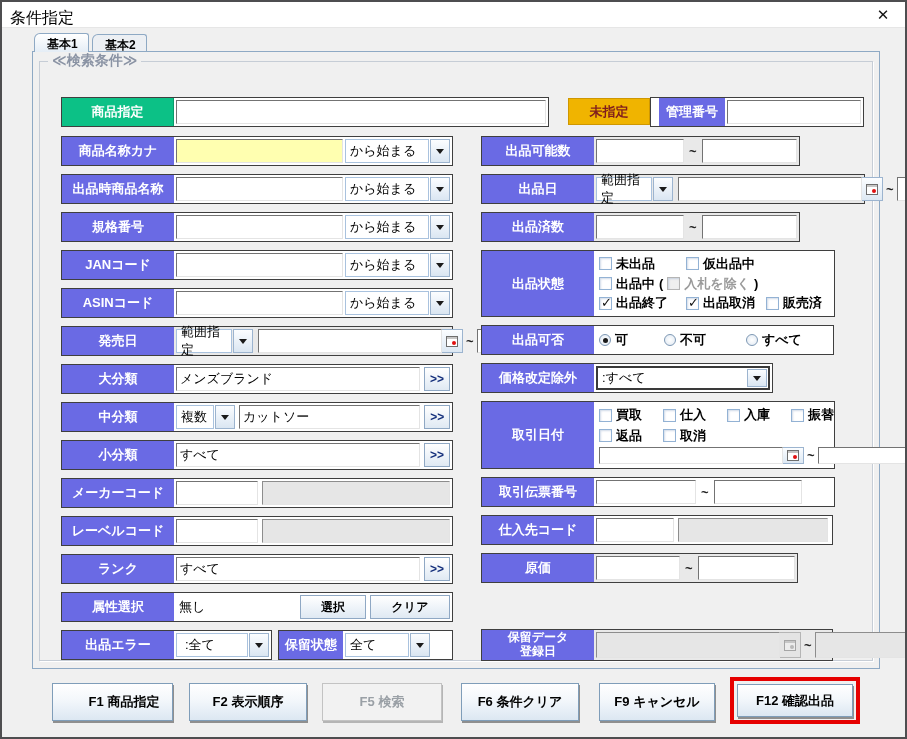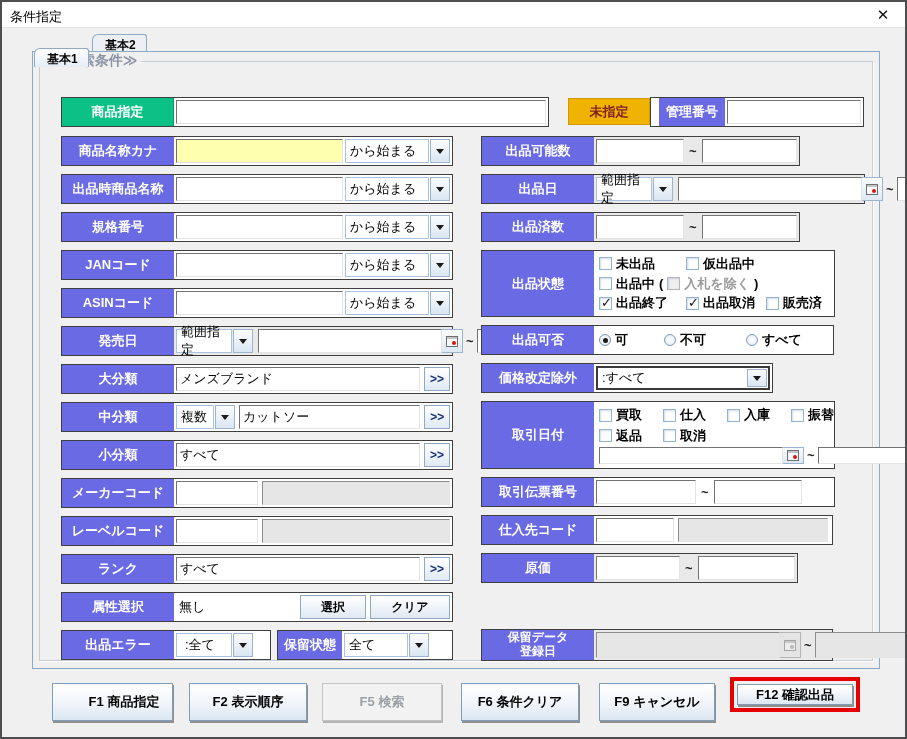--- a/index.html
+++ b/index.html
@@ -5,29 +5,29 @@
   * { box-sizing: border-box; margin: 0; padding: 0; }
   html,body { background:#d8d8d8; }
   body { font-family:"Liberation Sans","DejaVu Sans",sans-serif; }
 
   .dialog { position:relative; width:907px; height:739px; background:#f0f0f0;
             border:2px solid #4e4e50; overflow:hidden; }
 
   
   .titlebar { position:absolute; left:0; top:0; right:0; height:26px; background:#ffffff;
               border-bottom:1px solid #e6e6e6; }
-  .title-text { position:absolute; left:8px; top:6px; font-size:13px; color:#000; }
+  .title-text { position:absolute; left:8px; top:6px; font-size:16px; color:#000; }
   .close-btn { position:absolute; right:12px; top:3px; width:20px; height:20px;
                font-size:15px; color:#111; text-align:center; line-height:20px; cursor:default; }
 
   
   .tab { position:absolute; font-size:12px; font-weight:bold; color:#000;
          padding:2px 10px 0 12px; border:1px solid #8ea9c4; border-bottom:none;
          border-radius:6px 3px 0 0; }
-  .tab.active { left:32px; top:46px; height:19px; background:linear-gradient(#ffffff,#e4edf6); z-index:3; }
+  .tab.active { left:32px; top:31px; height:19px; background:linear-gradient(#ffffff,#e4edf6); z-index:3; }
   .tab.inactive { left:90px; top:32px; height:18px; background:#eceff3; z-index:1; }
 
   .tabpage { position:absolute; left:30px; top:49px; width:848px; height:618px;
              border:1px solid #8ea9c4; background:#f0f0f0; z-index:2; }
 
   .groupbox { position:absolute; left:6px; top:9px; width:834px; height:600px;
               border:1px solid #c6cdd6; box-shadow:1px 1px 0 #ffffff; }
   .group-legend { position:absolute; left:8px; top:-10px; padding:0 4px; background:#f0f0f0;
                   font-size:14px; font-weight:bold; color:#8a93a4; }
 
@@ -43,21 +43,21 @@
 
   .inp { flex:1 1 auto; min-width:0; margin:2px; border:1px solid; border-color:#737373 #e4e4e4 #e4e4e4 #737373;
          background:#fff; font-size:13px; padding:0 3px; font-family:inherit; }
   .inp.yellow { background:#ffffb0; }
   .inp.disabled { background:#e6e6e6; border-color:#8d8d8d #e4e4e4 #e4e4e4 #8d8d8d; }
 
   .combo { display:flex; align-items:stretch; margin:2px 2px 2px 0; flex:0 0 auto; }
   .combo-text { border:1px solid #a9c2de; background:#fff; font-size:13px;
                 display:flex; align-items:center; padding:0 4px; width:84px; }
   .combo-text.w56 { width:56px; }
-  .combo-text.w60 { width:56px;padding-left:8px; }
+  .combo-text.w60 { width:72px;padding-left:8px; }
   .drop-btn { width:20px; margin-left:1px; border:1px solid #9cb4cf;
               background:linear-gradient(#fbfdff,#dae6f2); display:flex; align-items:center;
               justify-content:center; cursor:default; }
   .arr { width:0; height:0; border-left:4px solid transparent; border-right:4px solid transparent;
          border-top:5px solid #1a1a1a; }
 
   .combo-heavy { display:flex; align-items:stretch; margin:2px; border:2px solid #3a3a3a;
                  background:#fff; width:174px; }
   .combo-heavy .ct { flex:1; font-size:13px; display:flex; align-items:center; padding:0 4px; }
   .combo-heavy .drop-btn { margin:1px; }
@@ -116,21 +116,21 @@
                      font-size:13px; display:flex; align-items:center; justify-content:center; cursor:default; }
   .g-mgmt { position:absolute; left:617px; top:45px; width:214px;padding-left:8px; }
   .g-mgmt .lbl { flex:0 0 66px; }
 
   
   .fbtn { position:absolute; height:38px; border:1px solid #7f9db9;
           background:linear-gradient(#ffffff 0%,#f3f7fb 45%,#dce7f2 100%);
           font-weight:bold; font-size:13px; color:#000; box-shadow:1px 2px 0 #8f8f8f;
           display:flex; align-items:center; justify-content:center; cursor:default; font-family:inherit; }
   .fbtn.dis { background:#f2f2f2; color:#9aa0a6; border-color:#c3c3c3; box-shadow:1px 2px 0 #b5b5b5; }
-  .f12-wrap { position:absolute; left:728px; top:675px; width:130px; height:35px;
+  .f12-wrap { position:absolute; left:728px; top:675px; width:130px; height:47px;
               border:4px solid #e60000; padding:3px; }
   .f12-wrap .fbtn { position:static; width:100%; height:100%; }
 </style>
 </head>
 <body>
 
 <div class="dialog">
 
   <div class="titlebar">
     <span class="title-text">条件指定</span>

